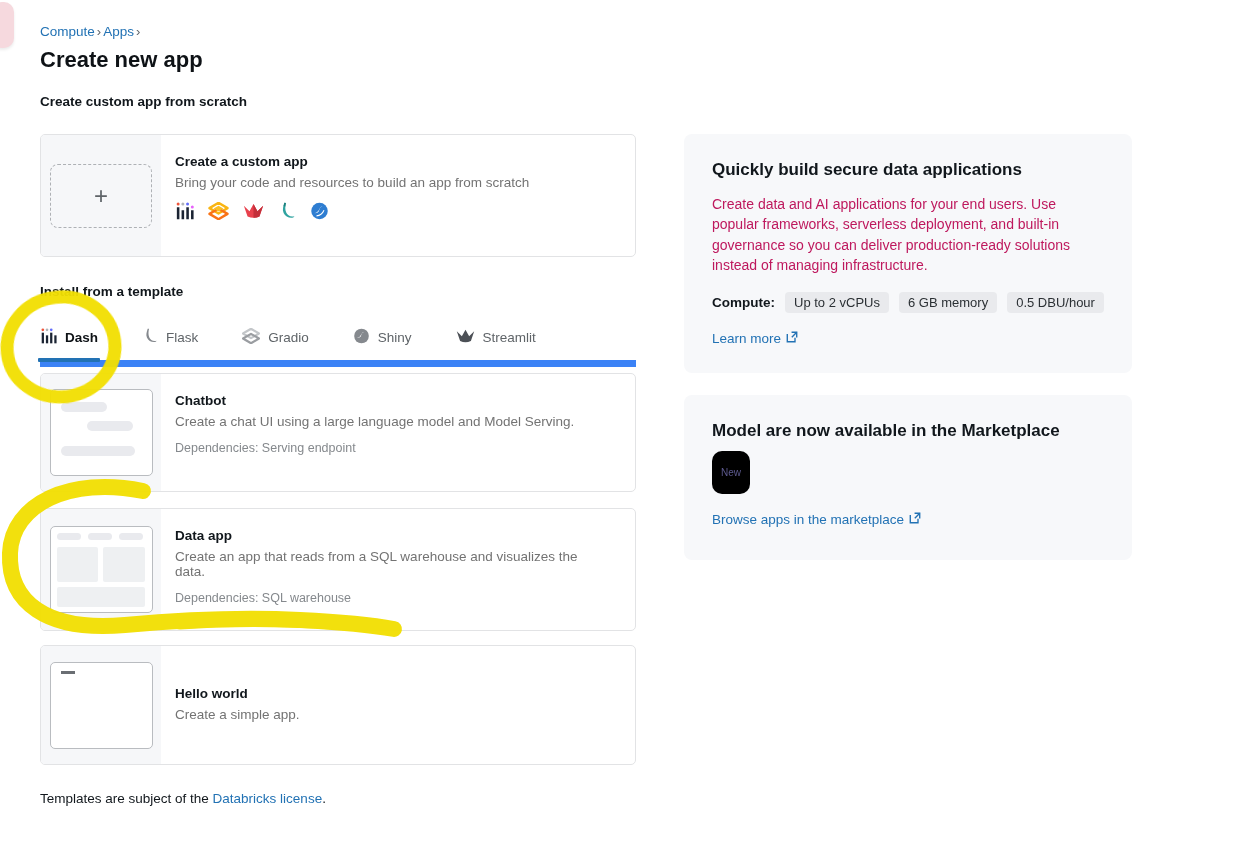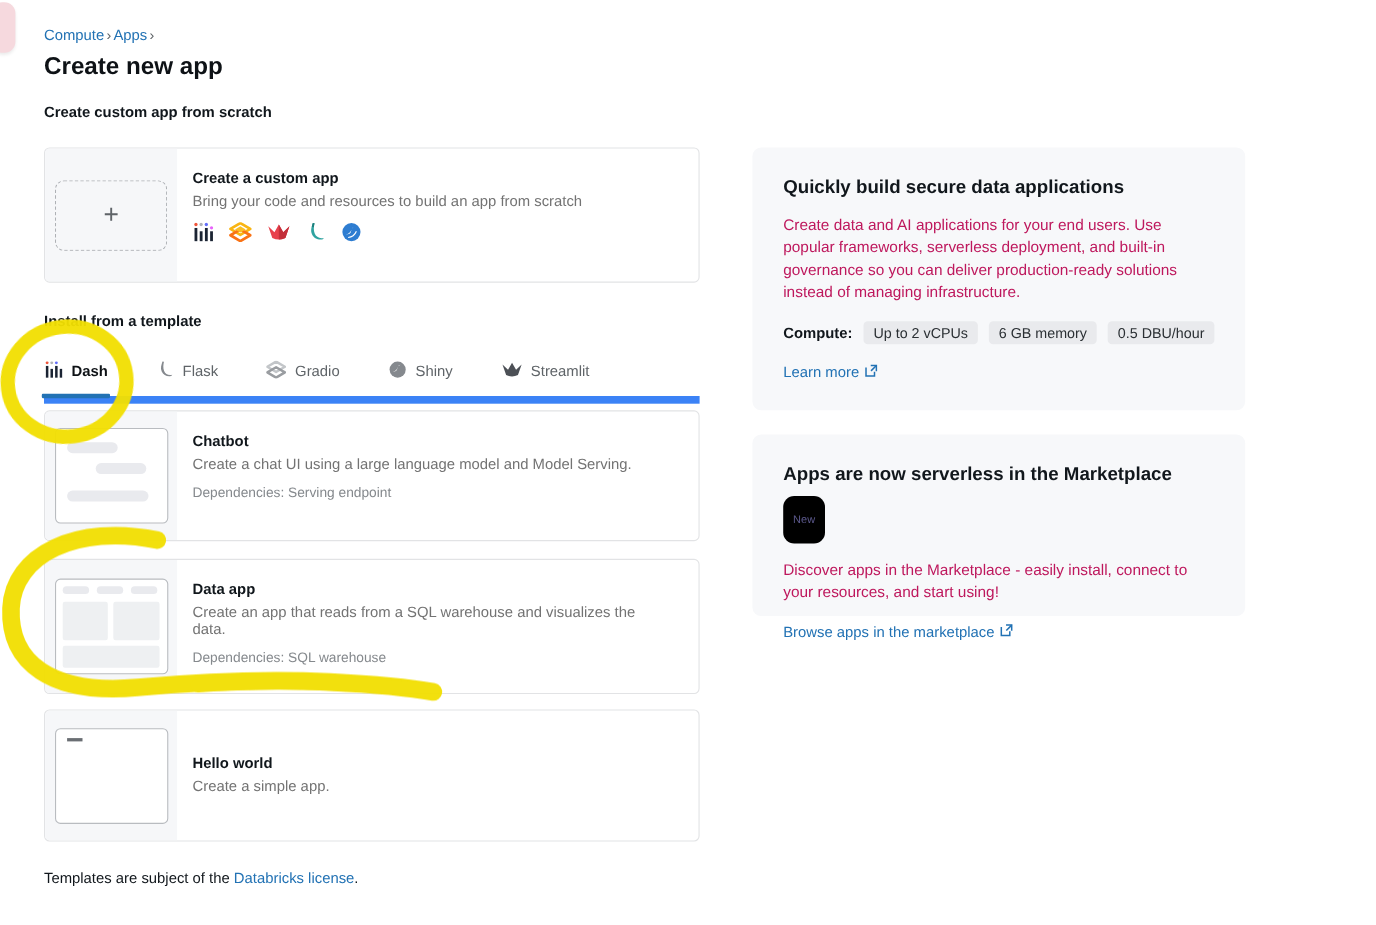--- a/index.html
+++ b/index.html
@@ -255,24 +255,23 @@
             <path d="M1.5 3.5 V12.5 H10.5 V8" fill="none" stroke="#2272b4" stroke-width="1.6"></path>
             <path d="M6.5 1.5 H12.5 V7.5" fill="none" stroke="#2272b4" stroke-width="1.6"></path>
             <path d="M12.5 1.5 L6.8 7.2" stroke="#2272b4" stroke-width="1.6"></path>
           </svg>
       </span>
     </a>
   </div>
 
   <div class="info-card" style="top:395px; height:165px;">
     <div class="info-title-row">
-      <span class="info-title">Apps are now serverless in the Marketplace</span>
+      <span class="info-title">Model are now available in the Marketplace</span>
       <span class="new-badge">New</span>
     </div>
-    <div class="info-body">Discover apps in the Marketplace - easily install, connect to your resources, and start using!</div>
     <a class="info-link">
       <span>Browse apps in the marketplace</span>
       <span>
         <svg width="12" height="12" viewBox="0 0 14 14">
             <path d="M1.5 3.5 V12.5 H10.5 V8" fill="none" stroke="#2272b4" stroke-width="1.6"></path>
             <path d="M6.5 1.5 H12.5 V7.5" fill="none" stroke="#2272b4" stroke-width="1.6"></path>
             <path d="M12.5 1.5 L6.8 7.2" stroke="#2272b4" stroke-width="1.6"></path>
           </svg>
       </span>
     </a>

